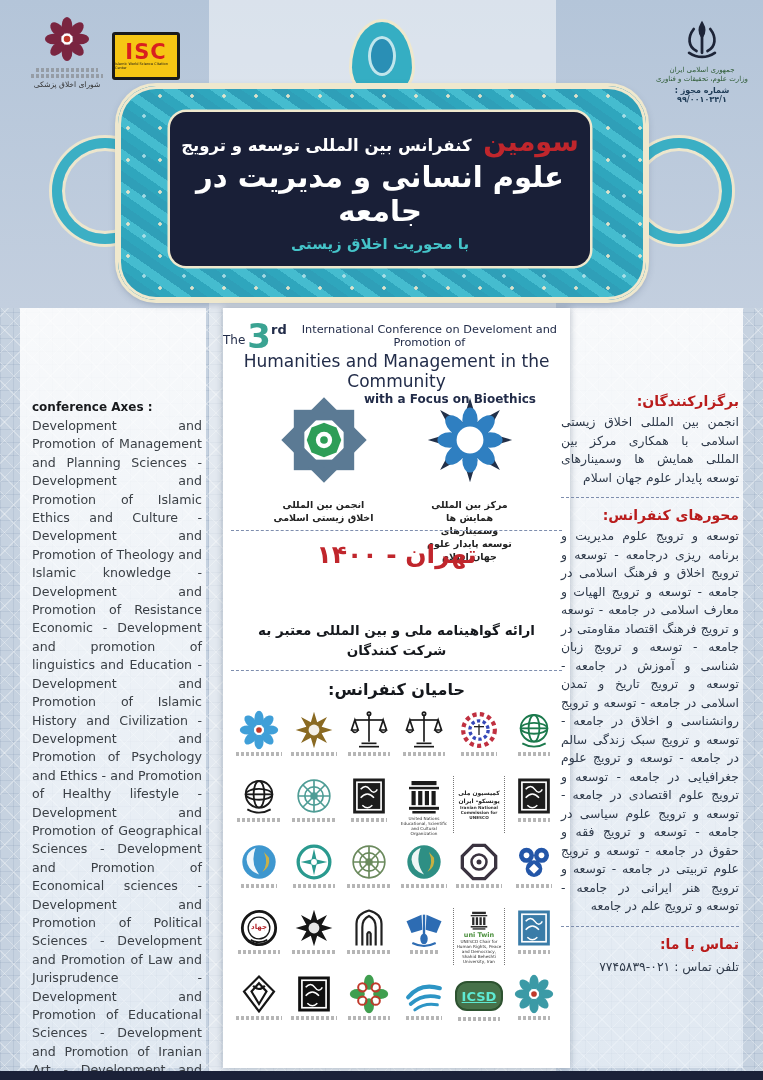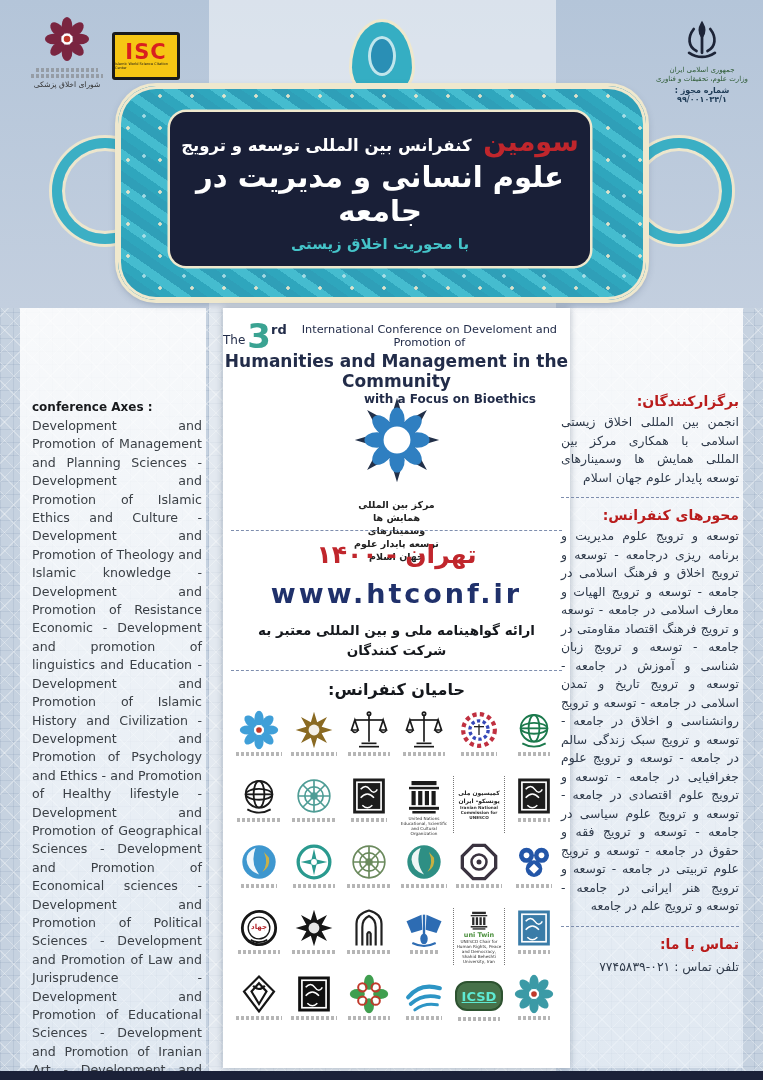--- a/index.html
+++ b/index.html
@@ -60,21 +60,21 @@
 
   
   .card{position:absolute;left:223px;top:308px;width:347px;height:760px;background:#fff;
     box-shadow:0 0 7px rgba(20,40,70,.30);}
   .etitle{position:absolute;left:0;top:14px;width:347px;text-align:center;color:#222c49;}
   .etitle .row1{display:flex;justify-content:center;align-items:flex-end;gap:2px;}
   .etitle .the{font-size:12px;padding-bottom:2px;}
   .etitle .num{font-size:34px;font-weight:bold;color:#3aa392;line-height:26px;}
   .etitle .ord{font-size:13px;font-weight:bold;padding-bottom:12px;margin-left:-2px;}
   .etitle .t1{font-size:11.3px;margin-top:-10px;}
-  .etitle .t2{font-size:17px;font-weight:bold;margin-top:2px;}
+  .etitle .t2{font-size:17px;font-weight:normal;margin-top:2px;}
   .etitle .t3{font-size:12px;font-weight:bold;text-align:right;padding-right:34px;margin-top:1px;}
   .orglogos{position:absolute;left:0;top:86px;width:347px;display:flex;justify-content:center;gap:42px;}
   .orgl{width:104px;text-align:center;}
   .orgl .cap{font-size:9.5px;font-weight:bold;color:#222;direction:rtl;line-height:13px;margin-top:8px;}
   .dash{position:absolute;left:8px;width:331px;border-top:1.6px dashed #7e8eae;}
   .tehran{position:absolute;left:0;top:232px;width:347px;text-align:center;
     font-size:25px;font-weight:bold;color:#c0262c;direction:rtl;}
   .site{position:absolute;left:0;top:270px;width:347px;text-align:center;
     font-size:27px;font-weight:bold;color:#20316b;letter-spacing:3px;}
   .cert{position:absolute;left:12px;top:312px;width:323px;text-align:center;direction:rtl;
@@ -332,30 +332,36 @@
         <span class="ord">rd</span>
         <span class="t1">International Conference on Develoment and Promotion of</span>
       </div>
       <div class="t2">Humanities and Management in the Community</div>
       <div class="t3">with a Focus on Bioethics</div>
     </div>
 
     <div class="orglogos">
       <div class="orgl">
         <svg viewBox="0 0 96 96" width="92" height="92">
+            <use href="#s-knot"></use>
+          </svg>
+        <div class="cap pre">انجمن بین المللی
+اخلاق زیستی اسلامی</div>
+      </div>
+      <div class="orgl">
+        <svg viewBox="0 0 96 96" width="92" height="92">
             <use href="#s-orgflower"></use>
           </svg>
         <div class="cap pre">مرکز بین المللی همایش ها وسمینارهای
 توسعه پایدار علوم جهان اسلام</div>
       </div>
     </div>
 
     <div class="dash" style="top:222px"></div>
     <div class="tehran">تهران - ۱۴۰۰</div>
-    <div class="site">www.htconf.ir</div>
     <div class="cert">ارائه گواهینامه ملی و بین المللی معتبر به شرکت کنندگان</div>
     <div class="dash" style="top:362px"></div>
     <div class="sphead">حامیان کنفرانس:</div>
 
     <div class="grid">
       <div class="cell" style="color: rgb(63, 159, 216);">
           <svg>
             <use href="#s-flower8"></use>
           </svg>
           <div class="squig" style="width:90%"></div>

